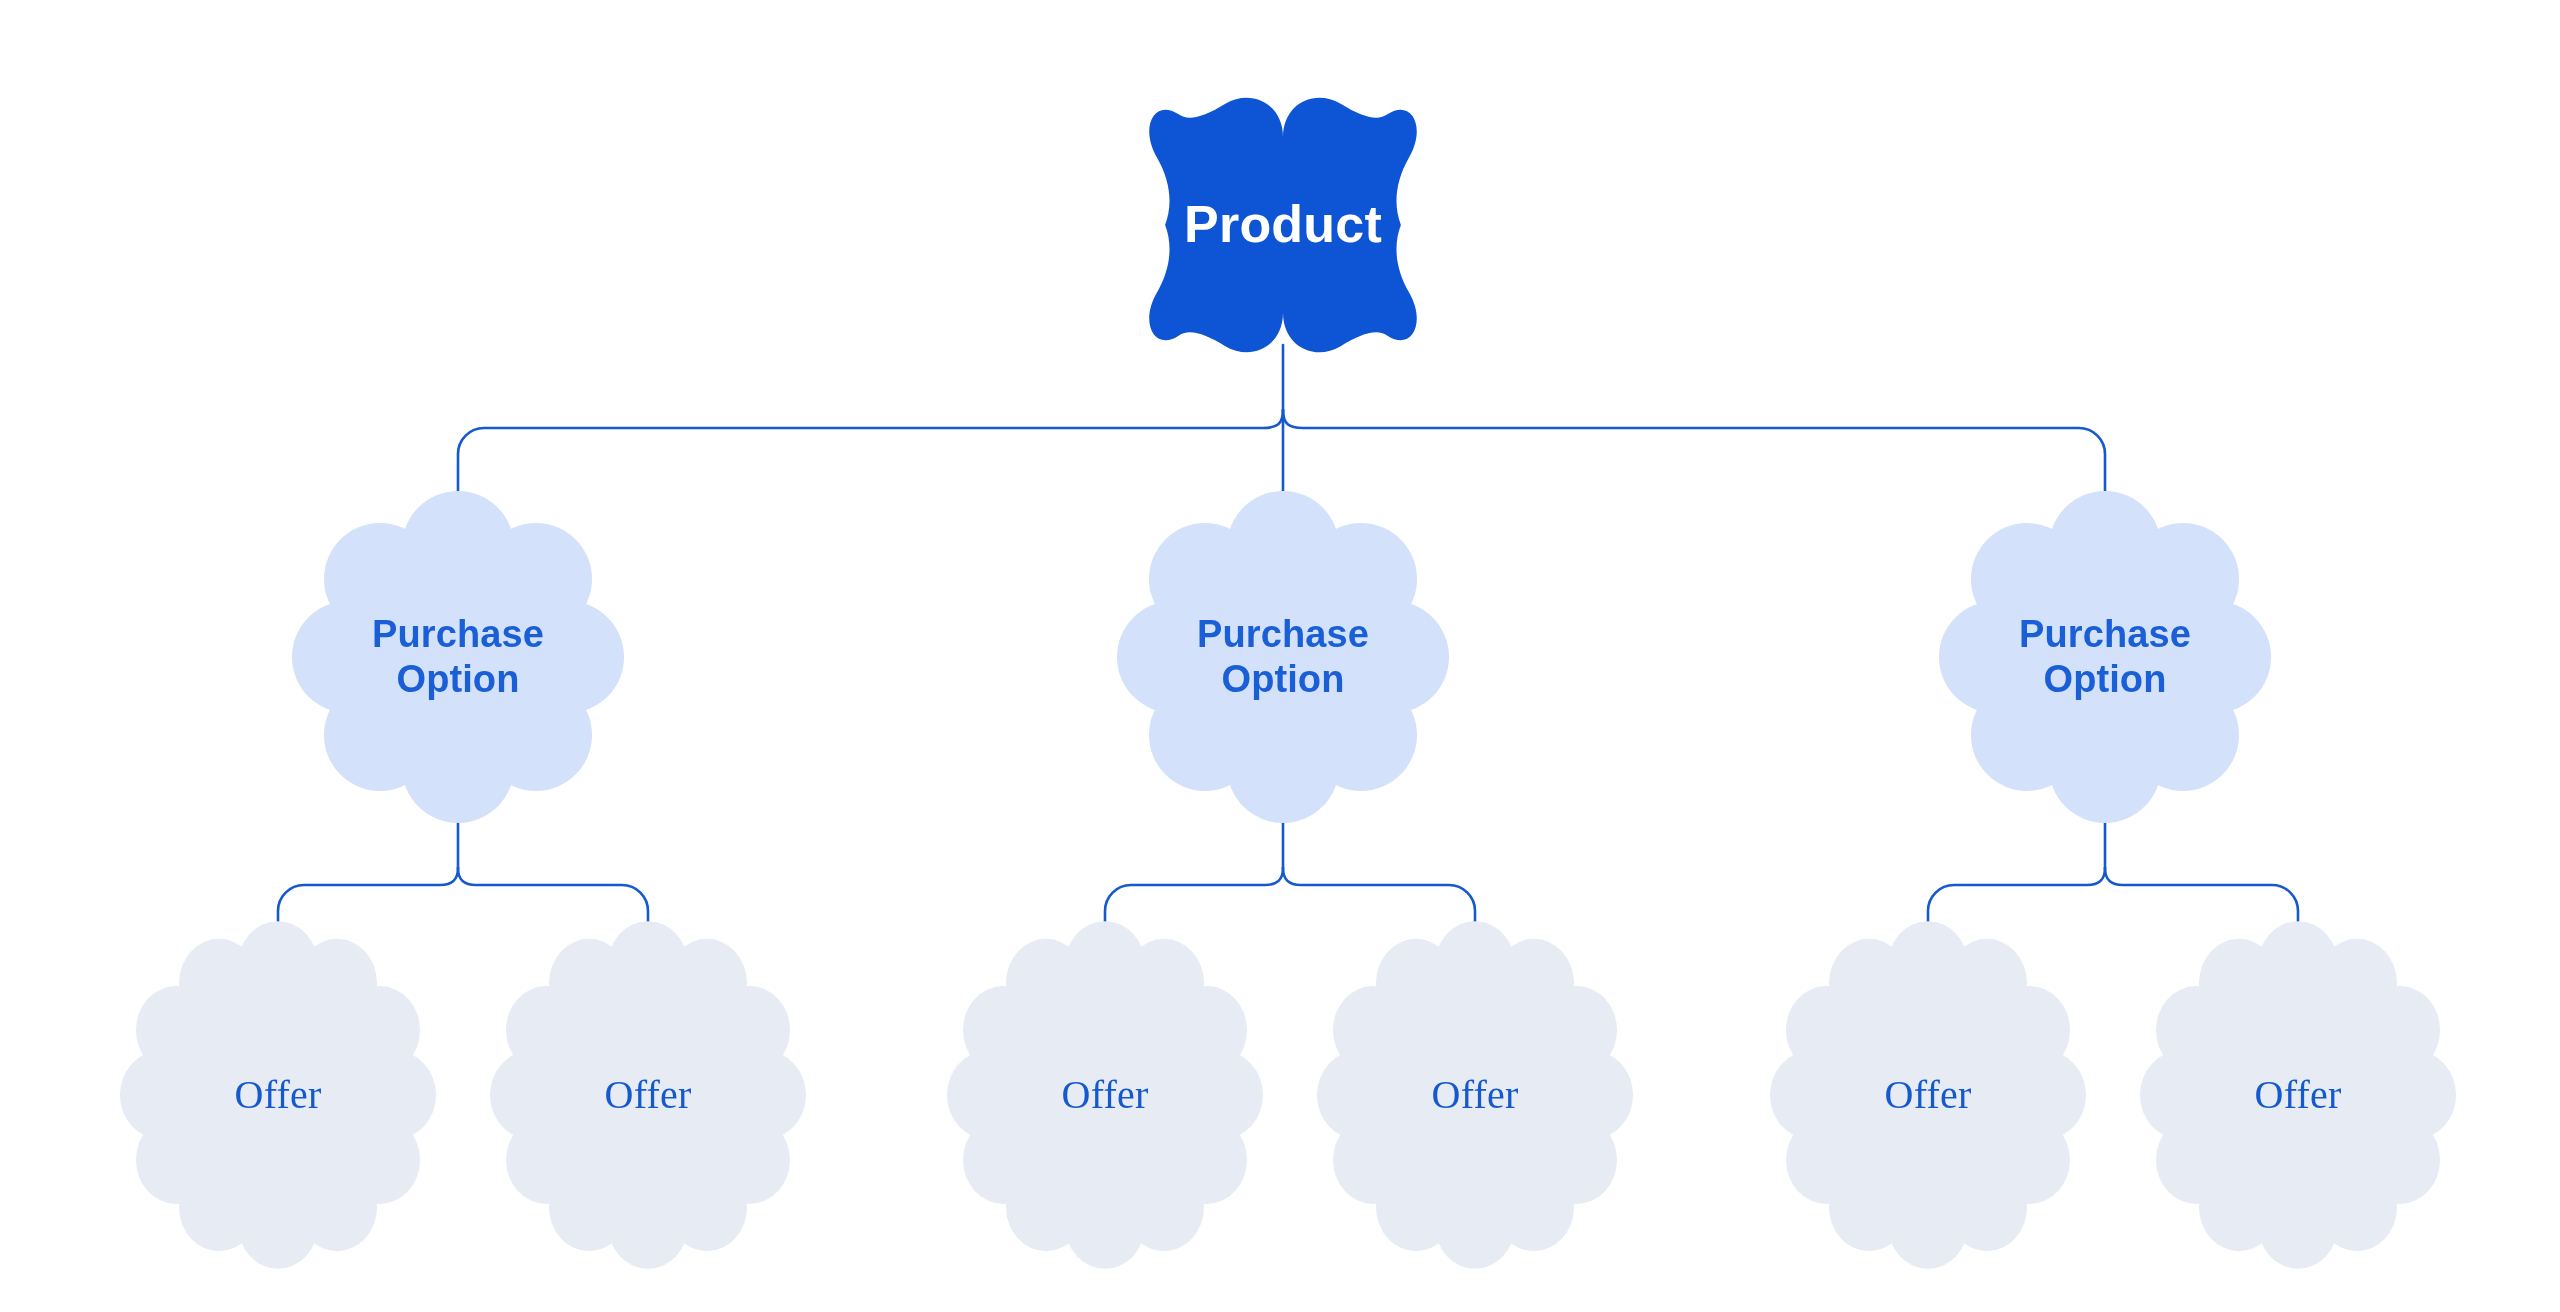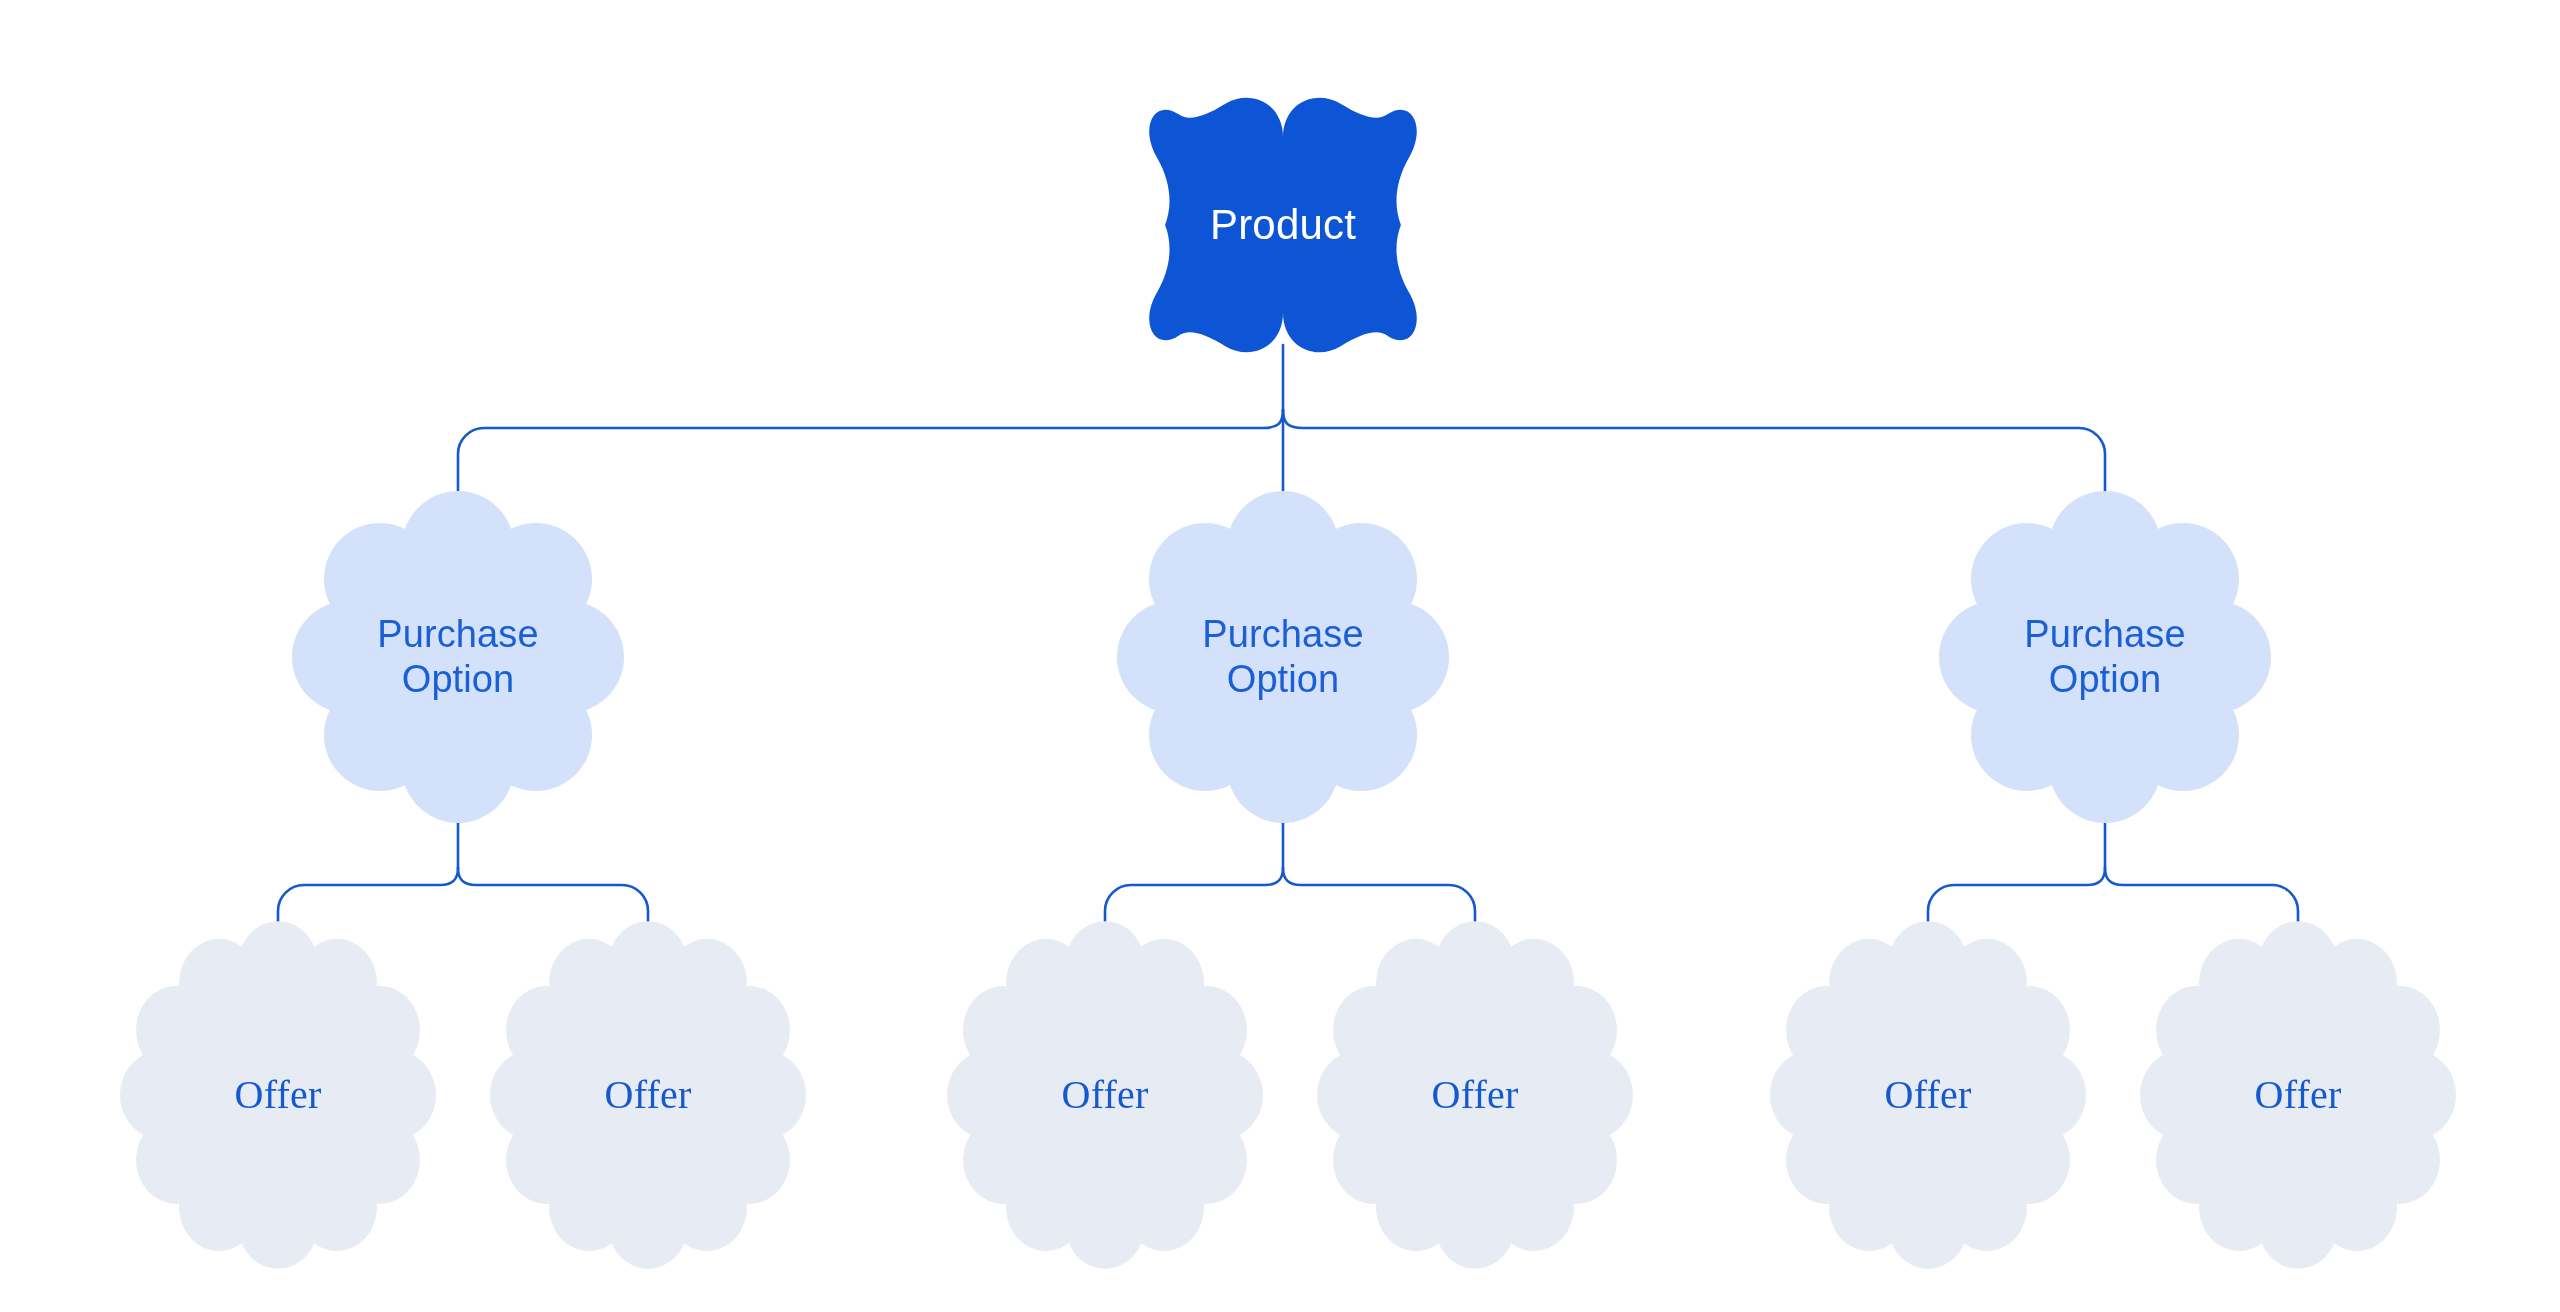--- a/index.html
+++ b/index.html
@@ -31,28 +31,28 @@
   }
   .node-label {
     position: absolute;
     text-align: center;
     line-height: 1.18;
     white-space: pre-line;
     pointer-events: none;
     font-family: "Liberation Sans", sans-serif;
   }
   .label-root {
-    font-size: 42px;
-    font-weight: 400;
+    font-size: 52px;
+    font-weight: 700;
     color: #ffffff;
     letter-spacing: 0.2px;
   }
   .label-mid {
     font-size: 38px;
-    font-weight: 400;
+    font-weight: 700;
     color: #1a5fd6;
     letter-spacing: 0.1px;
   }
   .label-leaf {
     font-size: 40px;
     font-weight: 400;
     color: #1559ce;
     letter-spacing: 0.2px;
     font-family: Liberation Serif, serif;
   }

